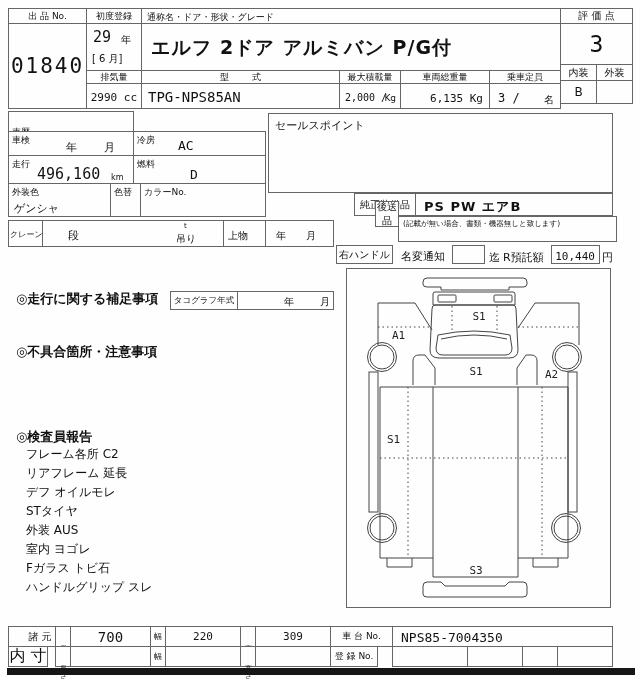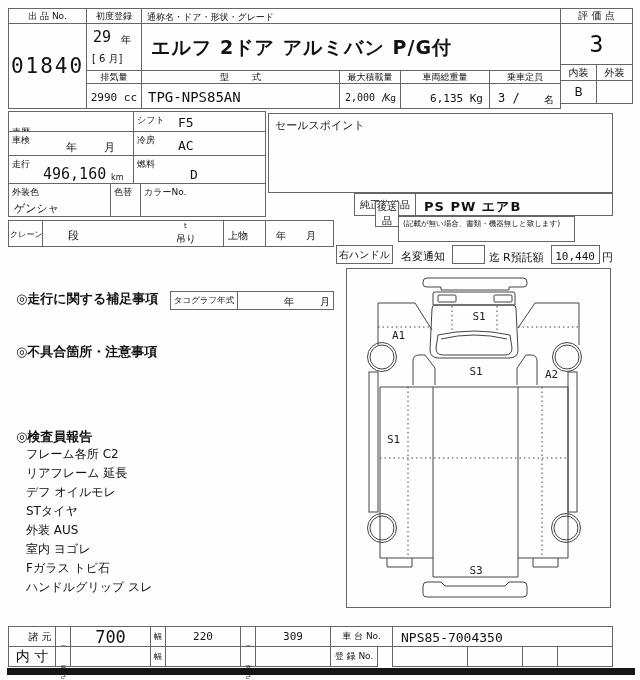--- a/index.html
+++ b/index.html
@@ -66,36 +66,32 @@
   <div class="cell ctr pre" style="left:560px;top:8px;width:73px;height:16px;font-size:10px;">評 価 点</div>
   <div class="cell ctr mono" style="left:560px;top:23px;width:73px;height:42px;font-size:23px;">3</div>
   <div class="cell ctr" style="left:560px;top:64px;width:37px;height:17px;font-size:10px;">内装</div>
   <div class="cell ctr" style="left:596px;top:64px;width:37px;height:17px;font-size:10px;">外装</div>
   <div class="cell ctr" style="left:560px;top:80px;width:37px;height:24px;font-size:12px;">B</div>
   <div class="cell ctr" style="left:596px;top:80px;width:37px;height:24px;font-size:12px;"></div>
 
   <div class="cell" style="left:8px;top:111px;width:126px;height:21px;">
     <span class="lab" style="left:3px;top:14px;">車歴</span>
   </div>
-  <div class="cell" style="left:133px;top:111px;width:133px;height:21px;">
-    <span class="lab" style="left:3px;top:2px;">シフト</span>
-    <span class="t mono" style="left:44px;top:3px;font-size:13px;">F5</span>
-  </div>
   <div class="cell" style="left:8px;top:131px;width:126px;height:25px;">
     <span class="lab" style="left:3px;top:2px;">車検</span>
     <span class="t" style="left:57px;top:8px;font-size:11px;">年</span>
     <span class="t" style="left:95px;top:8px;font-size:11px;">月</span>
   </div>
   <div class="cell" style="left:133px;top:131px;width:133px;height:25px;">
     <span class="lab" style="left:3px;top:2px;">冷房</span>
     <span class="t mono" style="left:44px;top:6px;font-size:13px;">AC</span>
   </div>
   <div class="cell" style="left:8px;top:155px;width:126px;height:29px;">
     <span class="lab" style="left:3px;top:2px;">走行</span>
-    <span class="t mono" style="left:28px;top:9px;font-size:15px;margin-left:6px;">496,160</span>
+    <span class="t mono" style="left:28px;top:9px;font-size:15px;">496,160</span>
     <span class="t" style="left:102px;top:17px;font-size:8px;">km</span>
   </div>
   <div class="cell" style="left:133px;top:155px;width:133px;height:29px;padding-left:24px;">
     <span class="lab" style="left:3px;top:2px;">燃料</span>
     <span class="t mono" style="left:56px;top:11px;font-size:13px;">D</span>
   </div>
   <div class="cell" style="left:8px;top:183px;width:103px;height:34px;">
     <span class="lab" style="left:3px;top:2px;">外装色</span>
     <span class="t" style="left:5px;top:17px;font-size:11px;">ゲンシャ</span>
   </div>
@@ -123,21 +119,21 @@
   </div>
 
   <div class="cell" style="left:268px;top:113px;width:345px;height:80px;">
     <span class="lab" style="left:6px;top:4px;font-size:11px;">セールスポイント</span>
   </div>
   <div class="cell ctr" style="left:354px;top:193px;width:62px;height:23px;font-size:10px;">純正装備品</div>
   <div class="cell" style="left:415px;top:193px;width:198px;height:23px;">
     <span class="t" style="left:8px;top:4px;font-size:13px;font-weight:600;letter-spacing:1px;">PS PW エアB</span>
   </div>
   <div class="cell ctr" style="left:354px;top:201px;width:24px;height:26px;font-size:10px;margin-left:21px;">後送品</div>
-  <div class="cell" style="left:398px;top:216px;width:177px;height:26px;">
+  <div class="cell" style="left:398px;top:216px;width:219px;height:26px;">
     <span class="lab" style="left:4px;top:2px;font-size:7.5px;">(記載が無い場合、書類・機器無しと致します)</span>
   </div>
 
   <div class="cell ctr" style="left:336px;top:245px;width:57px;height:19px;font-size:10px;">右ハンドル</div>
   <span class="t" style="left:401px;top:249px;font-size:11px;">名変通知</span>
   <div class="cell" style="left:452px;top:245px;width:33px;height:19px;"></div>
   <span class="t" style="left:489px;top:250px;font-size:11px;">迄</span>
   <span class="t" style="left:503px;top:250px;font-size:11px;">R預託額</span>
   <div class="cell" style="left:551px;top:245px;width:49px;height:19px;">
     <span class="t mono" style="right:4px;top:4px;position:absolute;font-size:11px;">10,440</span>
@@ -209,31 +205,31 @@
       <text x="46" y="71">A1</text>
       <text x="130" y="107" text-anchor="middle">S1</text>
       <text x="199" y="110">A2</text>
       <text x="41" y="175">S1</text>
       <text x="130" y="306" text-anchor="middle">S3</text>
     </g>
   </svg>
 
   <div class="cell ctr pre" style="left:8px;top:626px;width:64px;height:21px;font-size:10px;">諸 元</div>
   <div class="cell vlab" style="left:55px;top:626px;width:16px;height:21px;">長さ</div>
-  <div class="cell ctr mono" style="left:70px;top:626px;width:81px;height:21px;font-size:17px;">700</div>
+  <div class="cell ctr mono" style="left:70px;top:626px;width:81px;height:21px;font-size:14px;">700</div>
   <div class="cell ctr" style="left:150px;top:626px;width:16px;height:21px;font-size:8px;">幅</div>
   <div class="cell ctr mono" style="left:165px;top:626px;width:76px;height:21px;font-size:11px;">220</div>
   <div class="cell vlab" style="left:240px;top:626px;width:16px;height:21px;">高さ</div>
   <div class="cell ctr mono" style="left:255px;top:626px;width:76px;height:21px;font-size:11px;">309</div>
   <div class="cell ctr pre" style="left:330px;top:626px;width:63px;height:21px;font-size:9px;">車 台 No.</div>
   <div class="cell" style="left:392px;top:626px;width:221px;height:21px;">
     <span class="t mono" style="left:8px;top:3px;font-size:13px;">NPS85-7004350</span>
   </div>
 
-  <div class="cell ctr pre" style="left:8px;top:646px;width:48px;height:21px;font-size:14px;">内 寸</div>
+  <div class="cell ctr pre" style="left:8px;top:646px;width:40px;height:21px;font-size:16px;">内 寸</div>
   <div class="cell vlab" style="left:55px;top:646px;width:16px;height:21px;">長さ</div>
   <div class="cell" style="left:70px;top:646px;width:81px;height:21px;"></div>
   <div class="cell ctr" style="left:150px;top:646px;width:16px;height:21px;font-size:8px;">幅</div>
   <div class="cell" style="left:165px;top:646px;width:76px;height:21px;"></div>
   <div class="cell vlab" style="left:240px;top:646px;width:16px;height:21px;">高さ</div>
   <div class="cell" style="left:255px;top:646px;width:76px;height:21px;"></div>
   <div class="cell ctr pre" style="left:330px;top:646px;width:48px;height:21px;font-size:9px;">登 録 No.</div>
   <div class="cell" style="left:392px;top:646px;width:76px;height:21px;"></div>
   <div class="cell" style="left:467px;top:646px;width:56px;height:21px;"></div>
   <div class="cell" style="left:522px;top:646px;width:36px;height:21px;"></div>

